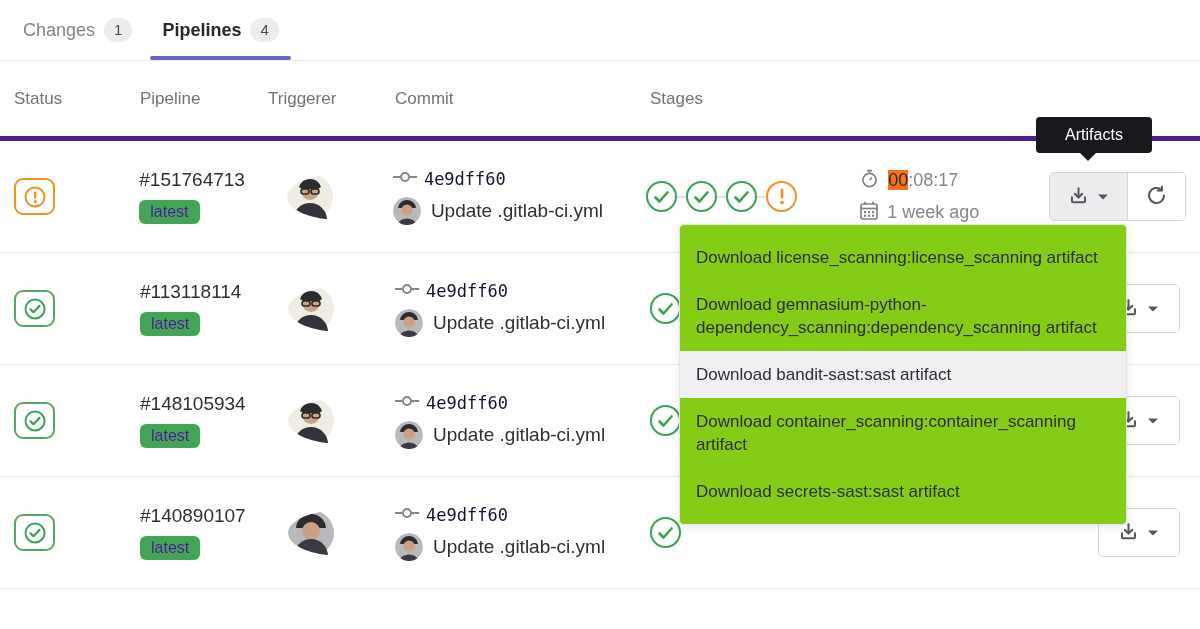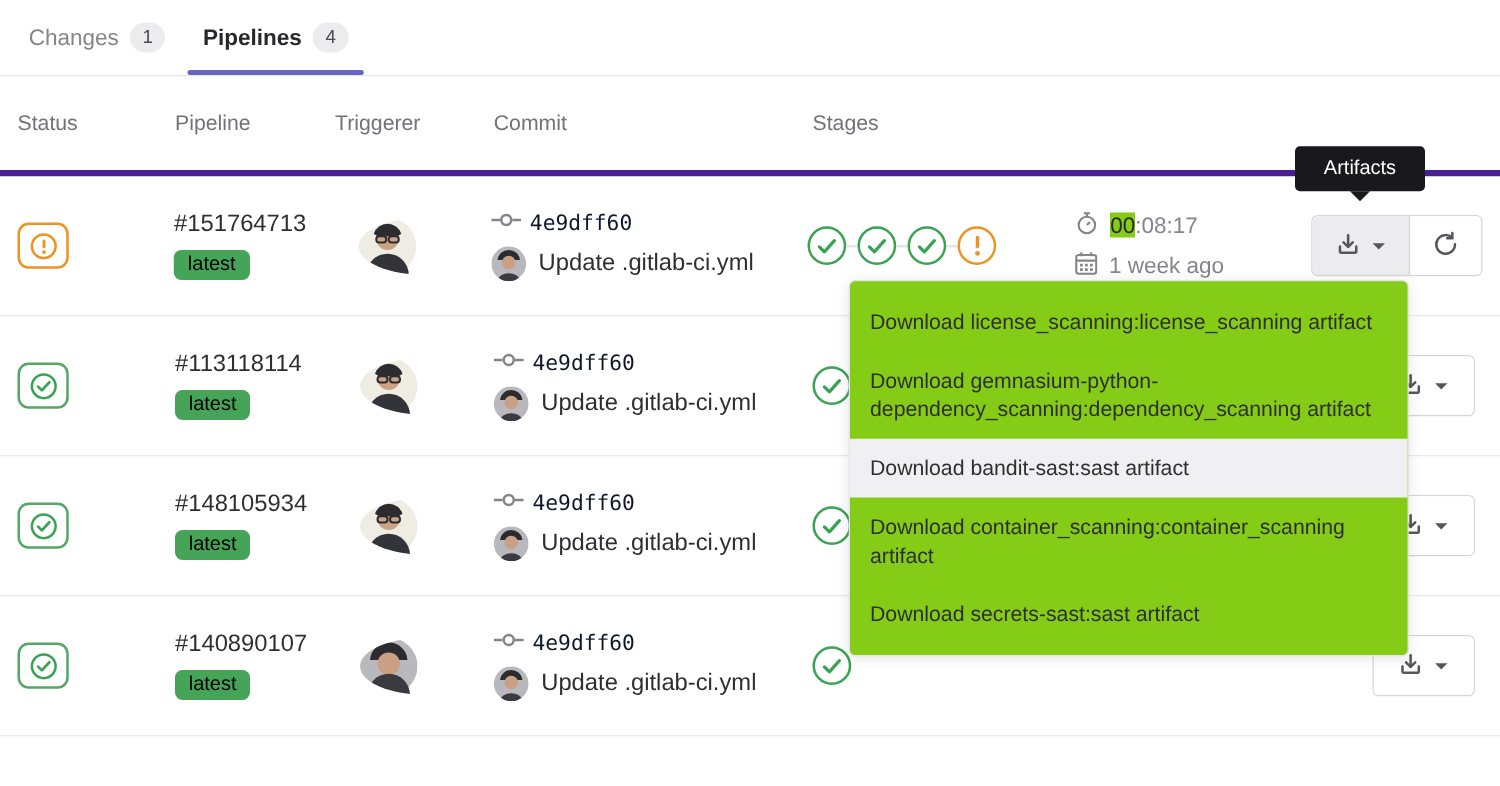--- a/index.html
+++ b/index.html
@@ -28,60 +28,60 @@
   .c-time     { width:190px; }
   .c-actions  { flex:1; display:flex; justify-content:flex-end; align-items:center; }
 
   
   .status-chip { width:41px; height:37px; border:2px solid; border-radius:9px; display:flex; align-items:center; justify-content:center; background:#fff; cursor:pointer; }
   .status-chip.warning { border-color:#ee9322; }
   .status-chip.success { border-color:#55a765; }
 
   
   .pid { font-size:19px; color:#2f2e33; margin-bottom:9px; cursor:pointer; }
-  .latest-badge { display:inline-block; background:#46a458; color:#000000; font-size:16px; padding:3px 11px; border-radius:6px; }
+  .latest-badge { display:inline-block; background:#46a458; color:#4c1d95; font-size:16px; padding:3px 11px; border-radius:6px; }
 
   
   .avatar { border-radius:50%; overflow:hidden; flex:0 0 auto; cursor:pointer; }
   .avatar svg { display:block; }
 
   
   .commit-line1 { display:flex; align-items:center; gap:7px; margin-bottom:8px; }
   .sha { font-family:"DejaVu Sans Mono", monospace; font-size:17px; color:#0f172a; cursor:pointer; }
   .commit-line2 { display:flex; align-items:center; gap:10px; }
   .commit-msg { font-size:19px; color:#2f2e33; cursor:pointer; }
 
   
   .stage { width:31px; height:31px; border:2px solid; border-radius:50%; display:flex; align-items:center; justify-content:center; background:#fff; cursor:pointer; flex:0 0 auto; }
   .stage.success { border-color:#3aa353; }
   .stage.warning { border-color:#ee9322; }
   .stage-link { width:9px; height:2px; background:#e4e4e8; flex:0 0 auto; }
 
   
   .time-line { display:flex; align-items:center; gap:9px; color:#85848b; font-size:18px; }
   .time-line + .time-line { margin-top:8px; }
-  .sel { background:#84cc16; color:#2a2a2e; }
+  .sel { background:#f97316; color:#2a2a2e; }
 
   
   .btn-group { display:flex; border:1px solid #d6d5da; border-radius:5px; overflow:hidden; height:49px; background:#fff; }
   .btn { display:flex; align-items:center; justify-content:center; gap:9px; cursor:pointer; background:#fff; border:none; padding:0; }
   .btn.download-active { width:78px; background:#ececef; border-right:1px solid #d6d5da; }
   .btn.retry { width:57px; }
   .btn.download-plain { width:80px; }
   .mr6 { margin-right:6px; }
 
   
   .dropdown { position:absolute; left:679px; top:224px; width:448px; z-index:5;
     background:#84cc16; border:1px solid #e3e3e8; border-radius:5px;
     box-shadow:0 2px 10px rgba(0,0,0,.10); padding:9px 0; }
   .dd-item { padding:12px 16px; font-size:17px; line-height:23px; color:#2f2e33; cursor:pointer; }
   .dd-item.highlighted { background:#f0f0f2; }
 
   
-  .tooltip { position:absolute; left:1036px; top:117px; width:104px; z-index:6;
+  .tooltip { position:absolute; left:1036px; top:117px; width:116px; z-index:6;
     background:#19181d; color:#fff; border-radius:4px; text-align:center;
     font-size:16px; padding:9px 0; }
   .tooltip::after { content:""; position:absolute; top:100%; left:44px;
     border:8px solid transparent; border-top-color:#19181d; }
 </style>
 </head>
 <body>
 
 <div class="tabbar">
   <div class="tab">

